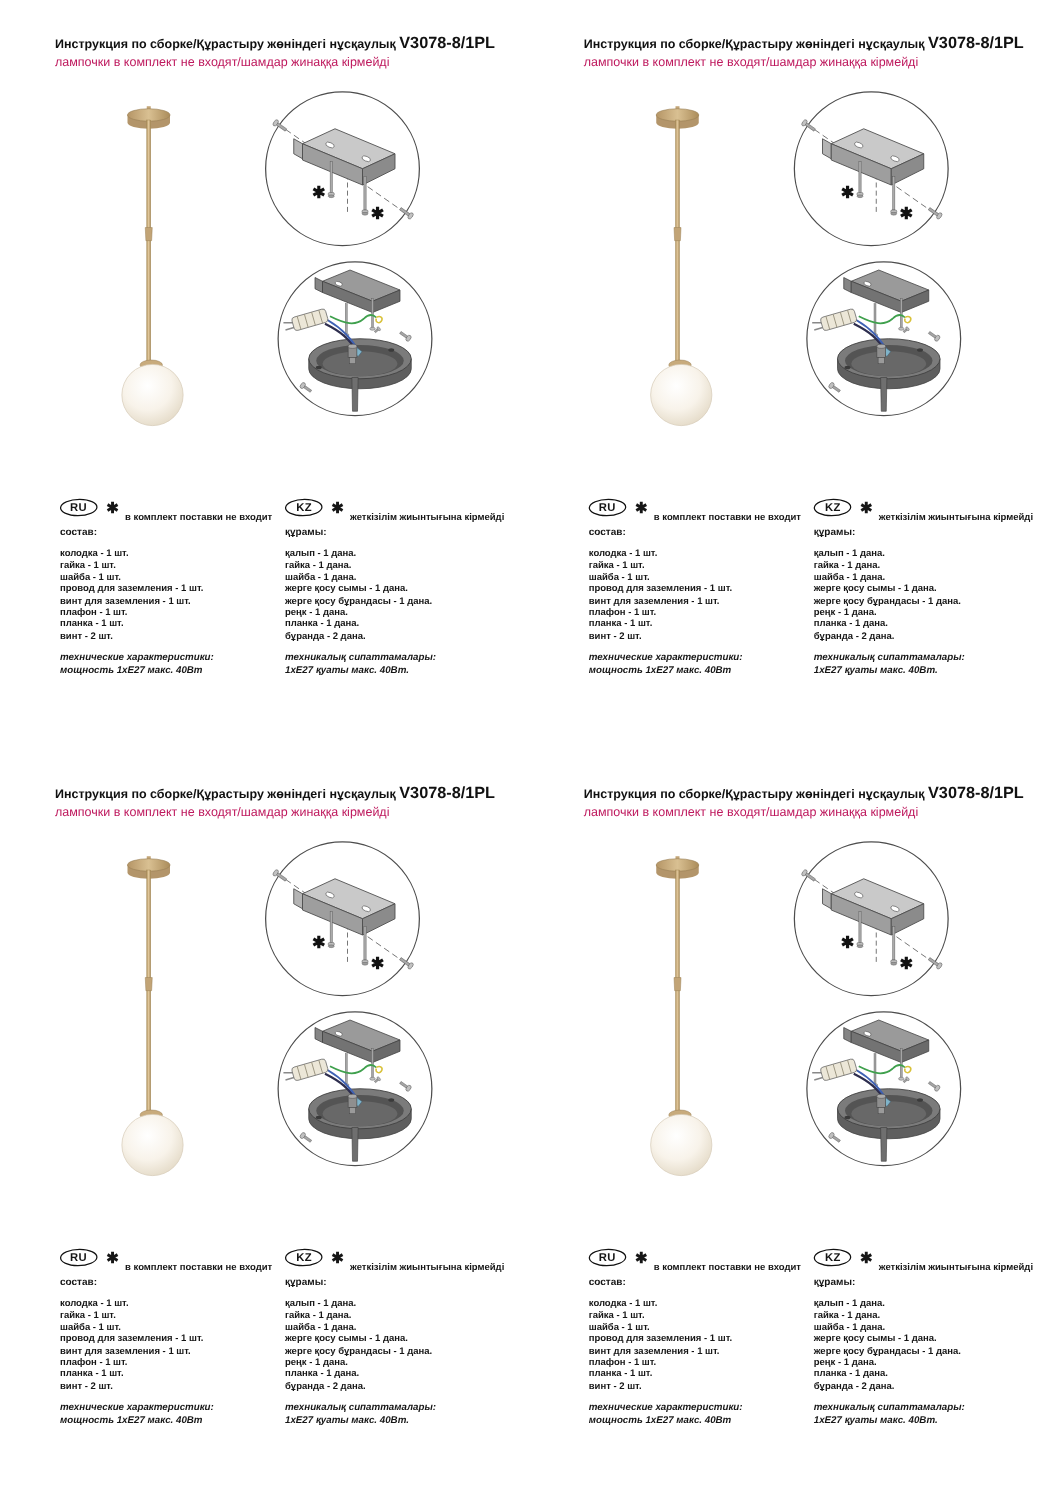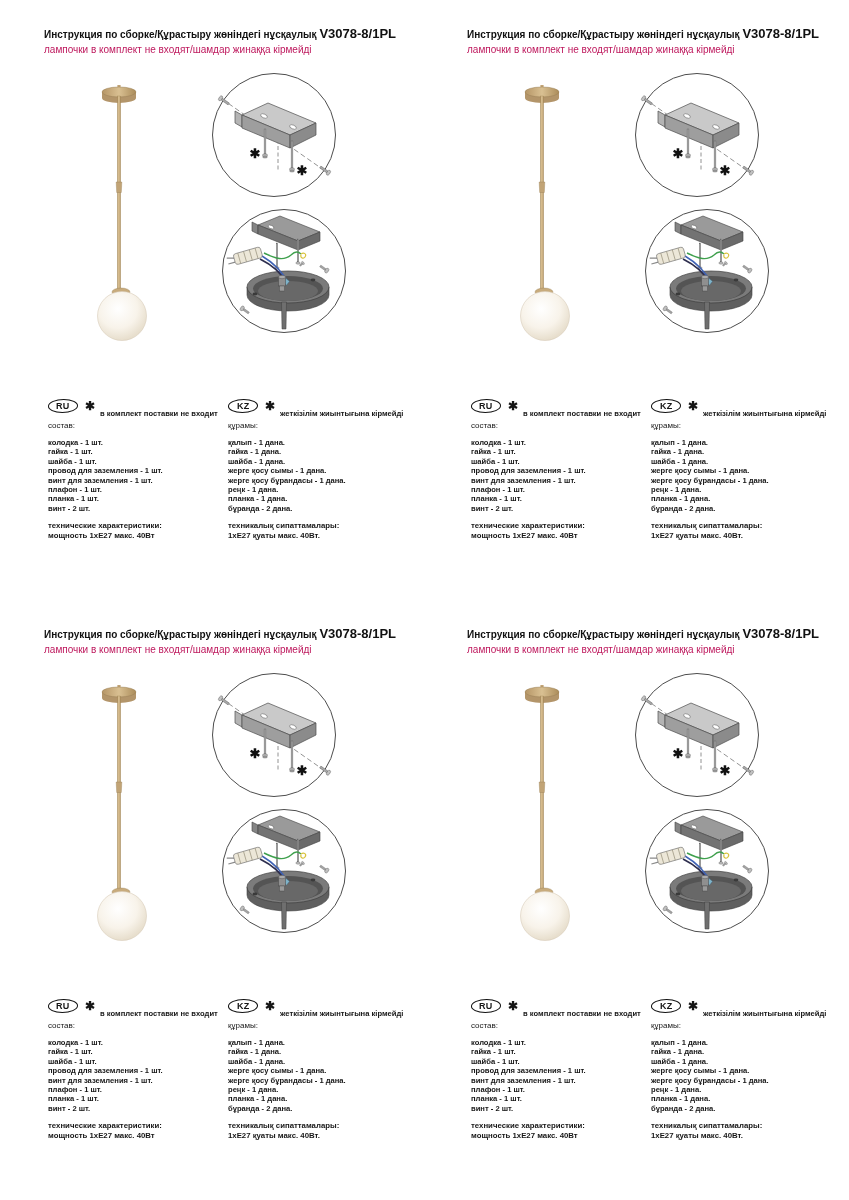--- a/index.html
+++ b/index.html
@@ -29,24 +29,24 @@
   .badge-row{display:flex;align-items:center;height:14px;}
   .badge{
     display:inline-flex;align-items:center;justify-content:center;
     min-width:24px;height:12px;border:1.4px solid #111;border-radius:50%;
     font-size:9px;font-weight:bold;letter-spacing:.3px;padding:0 2px;
     transform:skewX(-6deg);
   }
   .badge span{transform:skewX(6deg);}
   .ast{font-size:12px;font-weight:bold;margin:0 5px 0 7px;line-height:12px;}
   .note{font-size:7.6px;font-weight:bold;white-space:nowrap;margin-top:14px;}
-  .heading{margin-top:8px;font-size:8px;font-weight:normal;}
+  .heading{margin-top:8px;font-size:8px;font-weight:bold;}
   ul.parts{list-style:none;margin:8px 0 0 0;padding:0;}
   ul.parts li{font-size:7.6px;font-weight:bold;line-height:9.4px;white-space:nowrap;}
-  .tech{margin-top:8px;}
+  .tech{margin-top:8px;font-style:italic;}
   .tech div{font-size:7.8px;font-weight:bold;line-height:9.4px;white-space:nowrap;}
 </style>
 </head>
 <body>
 
 <div class="page" id="page">
 <div class="card">
 
   <div class="hdr">
     <div class="t1"><span>Инструкция по сборке/Құрастыру жөніндегі нұсқаулық </span><span class="model">V3078-8/1PL</span></div>

